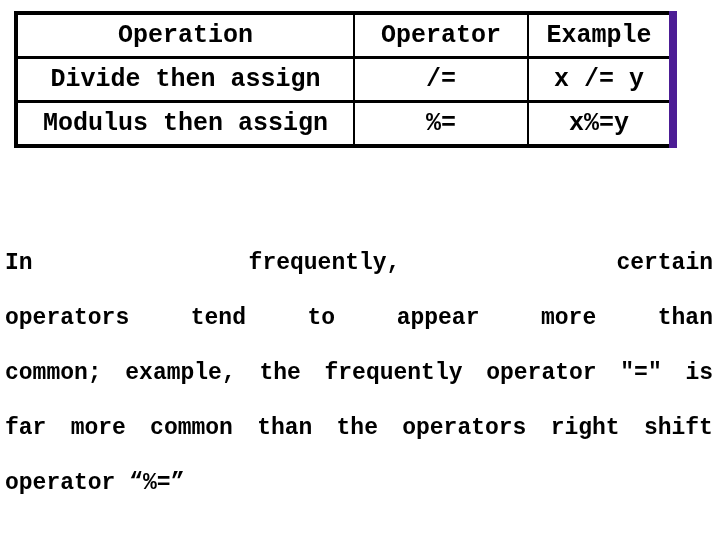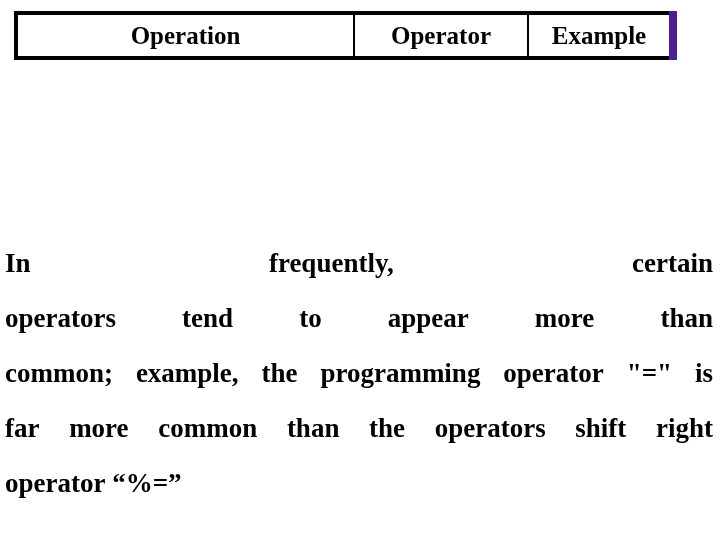--- a/index.html
+++ b/index.html
@@ -18,20 +18,21 @@
   }
 
   
   .slide {
     position: absolute;
     left: 0;
     top: 0;
     width: 720px;
     height: 540px;
     background: #ffffff;
+    font-family: Liberation Mono, monospace;
   }
 
   
   .op-table-wrap {
     position: absolute;
     left: 14px;
     top: 11px;
     width: 657px;
   }
   table.op-table {
@@ -78,21 +79,21 @@
 
   
   .body-copy {
     position: absolute;
     left: 5px;
     top: 236px;
     width: 708px;
   }
   .body-line {
     font-weight: bold;
-    font-size: 27px;
+    font-size: 23px;
     line-height: 55px;
     height: 55px;
     color: #000000;
     white-space: nowrap;
     display: flex;
     align-items: center;
   }
   .body-line.justify {
     justify-content: space-between;
   }
@@ -117,20 +118,30 @@
         <col class="col-op">
         <col class="col-sym">
         <col class="col-ex">
       </colgroup>
       <tbody>
         <tr>
           <td class="hdr">Operation</td>
           <td class="hdr">Operator</td>
           <td class="hdr">Example</td>
         </tr>
+        <tr>
+          <td>Divide then assign</td>
+          <td class="sym">/=</td>
+          <td class="ex">x /= y</td>
+        </tr>
+        <tr>
+          <td>Modulus then assign</td>
+          <td class="sym">%=</td>
+          <td class="ex">x%=y</td>
+        </tr>
       </tbody>
     </table>
   </div>
 
   <div class="body-copy">
     <div class="body-line justify">
         <span>In</span>
         <span>frequently,</span>
         <span>certain</span>
       </div>
@@ -139,34 +150,34 @@
         <span>tend</span>
         <span>to</span>
         <span>appear</span>
         <span>more</span>
         <span>than</span>
       </div>
     <div class="body-line justify">
         <span>common;</span>
         <span>example,</span>
         <span>the</span>
-        <span>programming</span>
+        <span>frequently</span>
         <span>operator</span>
         <span>"="</span>
         <span>is</span>
       </div>
     <div class="body-line justify">
         <span>far</span>
         <span>more</span>
         <span>common</span>
         <span>than</span>
         <span>the</span>
         <span>operators</span>
+        <span>right</span>
         <span>shift</span>
-        <span>right</span>
       </div>
     <div class="body-line left">
         <span>operator</span>
         <span> “%=”</span>
       </div>
   </div>
 
 </div>
 
 </body></html>

